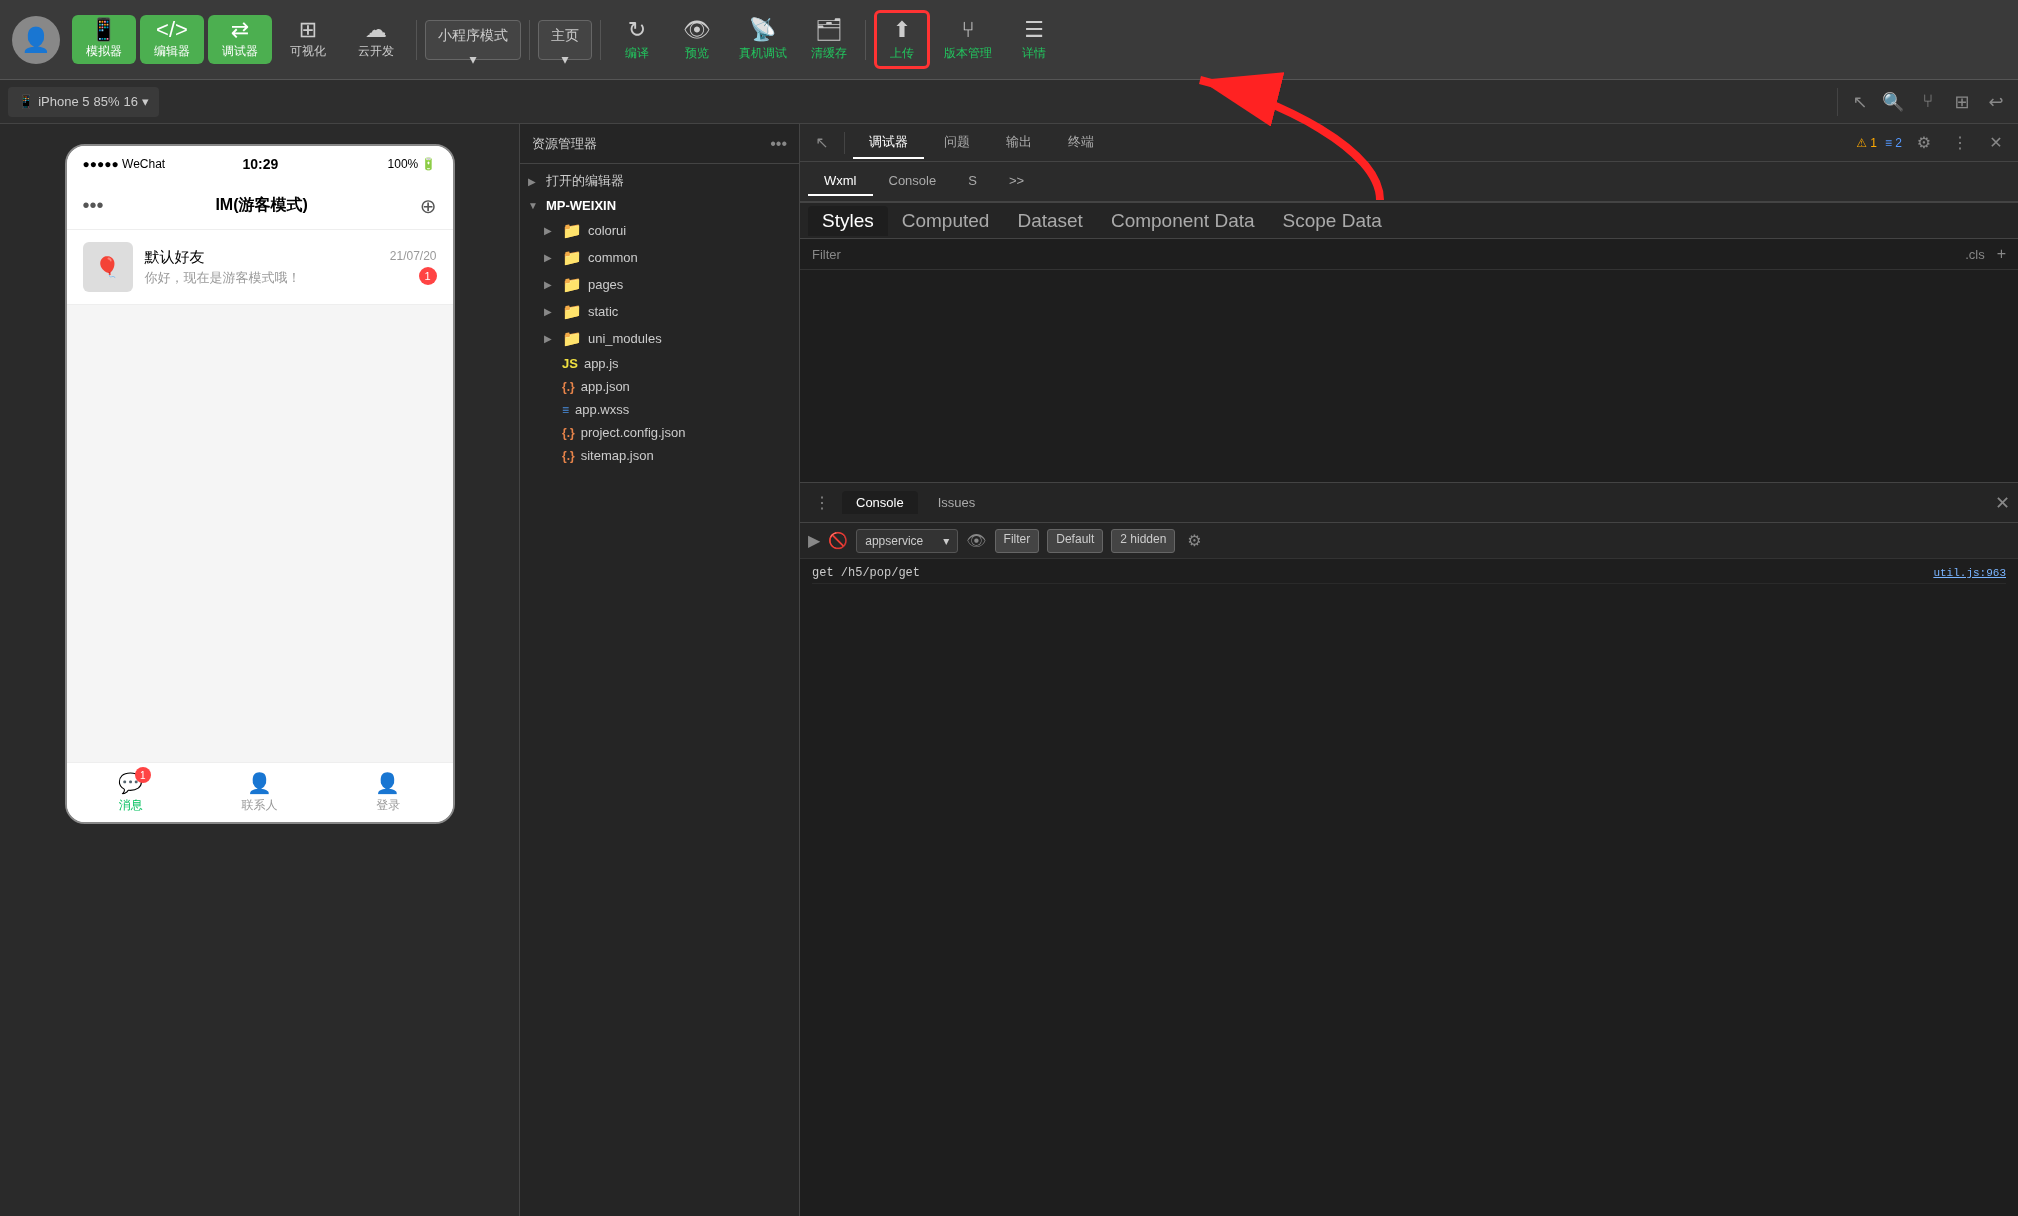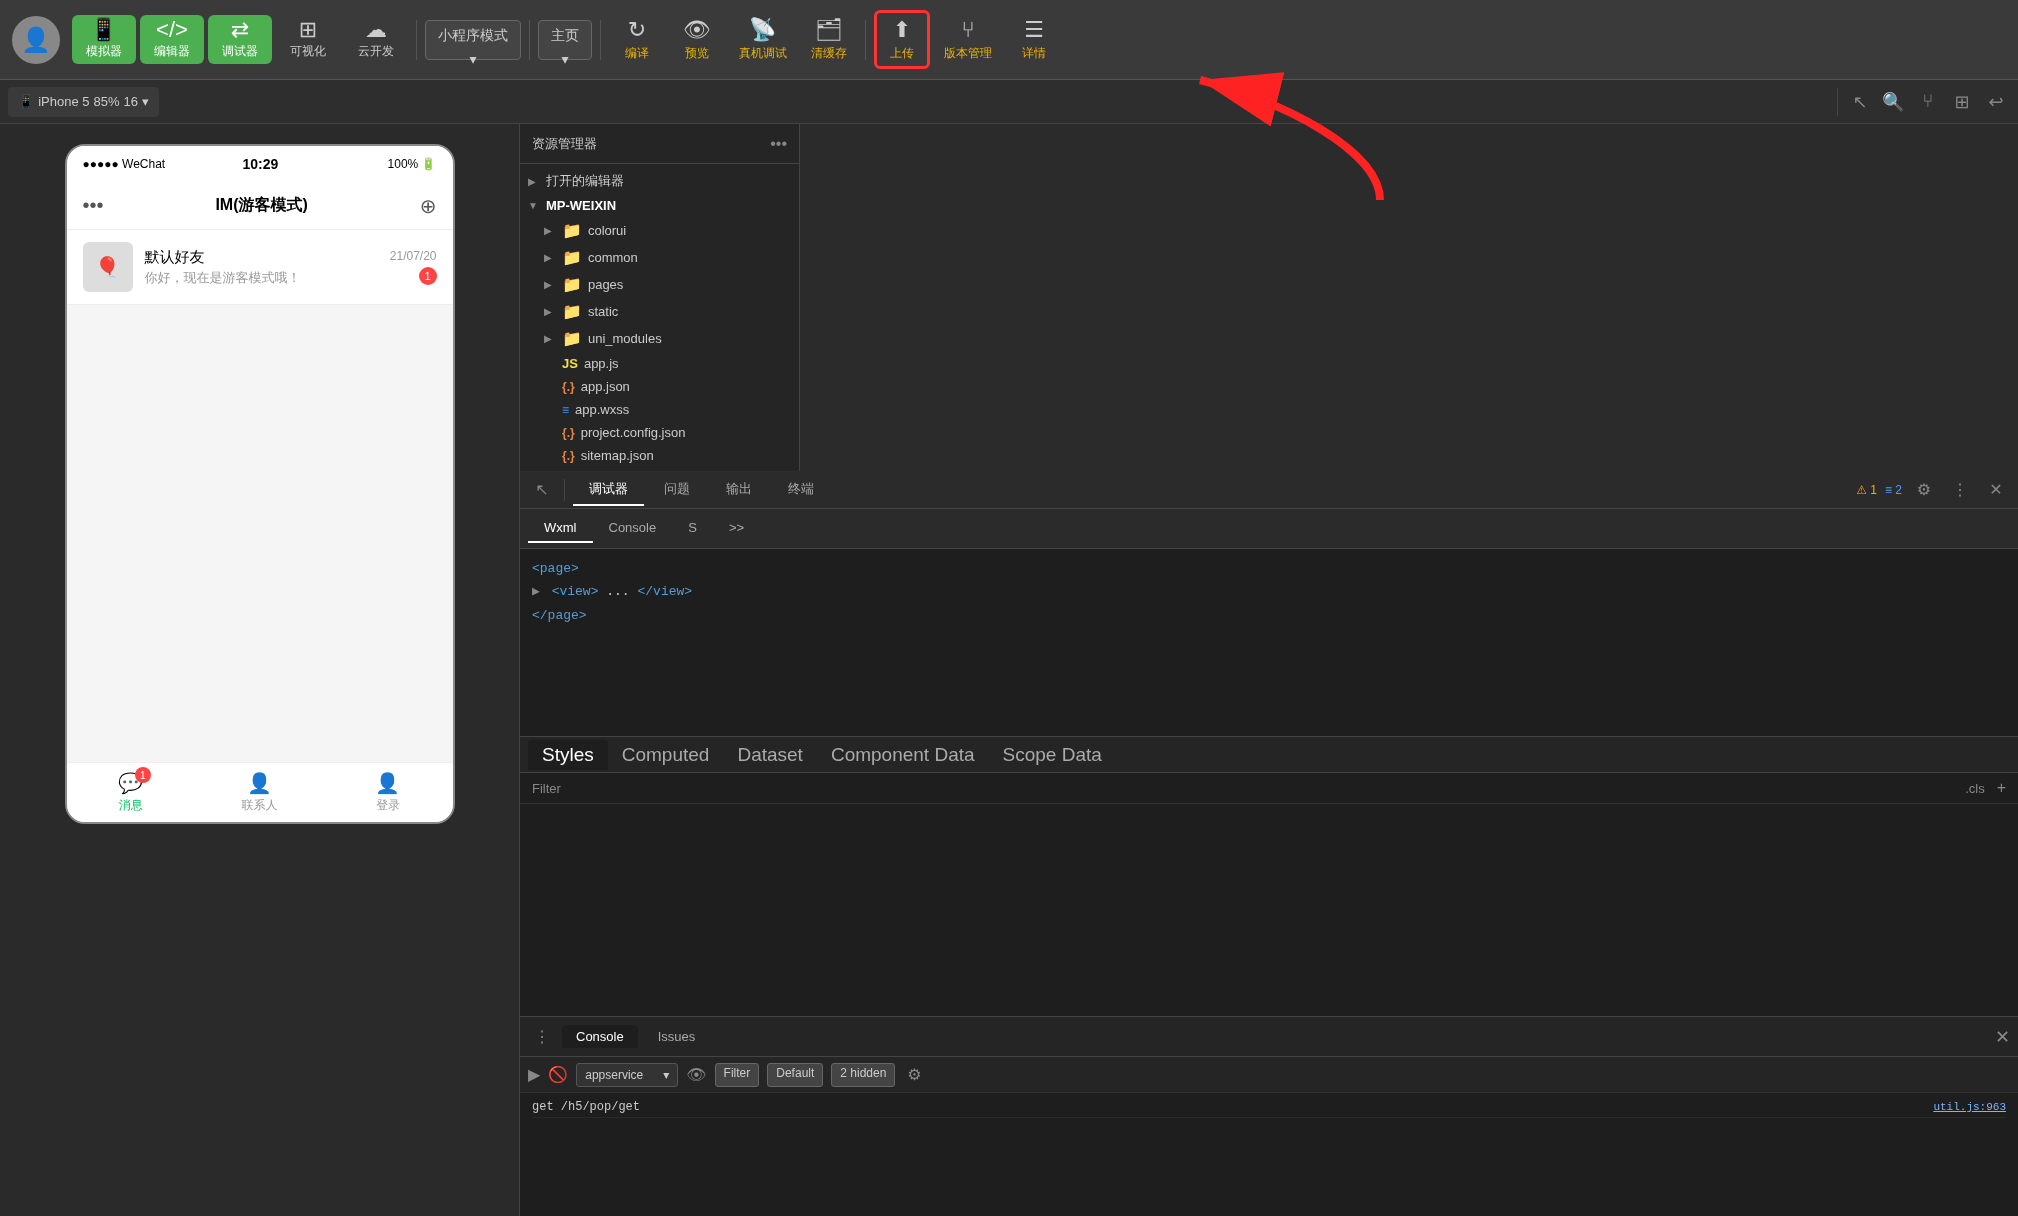--- a/index.html
+++ b/index.html
@@ -75,21 +75,21 @@
       display: flex;
       flex-direction: column;
       align-items: center;
       justify-content: center;
       padding: 4px 10px;
       cursor: pointer;
       gap: 2px;
       min-width: 56px;
     }
     .toolbar-icon-btn .icon-area { font-size: 22px; color: #ccc; }
-    .toolbar-icon-btn .label { font-size: 12px; color: #eab308; }
+    .toolbar-icon-btn .label { font-size: 12px; color: #22c55e; }
 
     
     .second-toolbar {
       display: flex;
       align-items: center;
       height: 44px;
       background: #2e2e2e;
       border-bottom: 1px solid #444;
       padding: 0 8px;
       gap: 4px;
@@ -613,21 +613,21 @@
           <span>联系人</span>
         </div>
         <div class="phone-tab-item">
           <div class="phone-tab-icon">👤</div>
           <span>登录</span>
         </div>
       </div>
     </div>
   </div>
 
-  <div style="flex:1; display:flex; flex-direction:column; overflow:hidden;">
+  <div style="flex:1; display:flex; flex-direction:row; overflow:hidden;">
 
     <div class="file-panel">
       <div class="file-panel-header">
         <span class="file-panel-title">资源管理器</span>
         <div class="file-panel-actions">
           <span class="file-panel-action">•••</span>
         </div>
       </div>
       <div class="file-tree">
 
@@ -732,34 +732,20 @@
         </div>
         <div class="devtools-tab">
           <span>S</span>
         </div>
         <div class="devtools-tab">
           <span>&gt;&gt;</span>
         </div>
       </div>
 
       <div class="devtools-main">
-        <div class="dom-view">
-          <div class="dom-line">
-            <span class="dom-tag">&lt;page&gt;</span>
-          </div>
-          <div class="dom-line">
-            <span class="dom-triangle">▶</span>
-            <span class="dom-tag">&lt;view&gt;</span>
-            <span>...</span>
-            <span class="dom-tag">&lt;/view&gt;</span>
-          </div>
-          <div class="dom-line">
-            <span class="dom-tag">&lt;/page&gt;</span>
-          </div>
-        </div>
 
         <div class="styles-panel">
           <div class="styles-tabs">
             <div class="styles-tab active">
               <span>Styles</span>
             </div>
             <div class="styles-tab">
               <span>Computed</span>
             </div>
             <div class="styles-tab">

